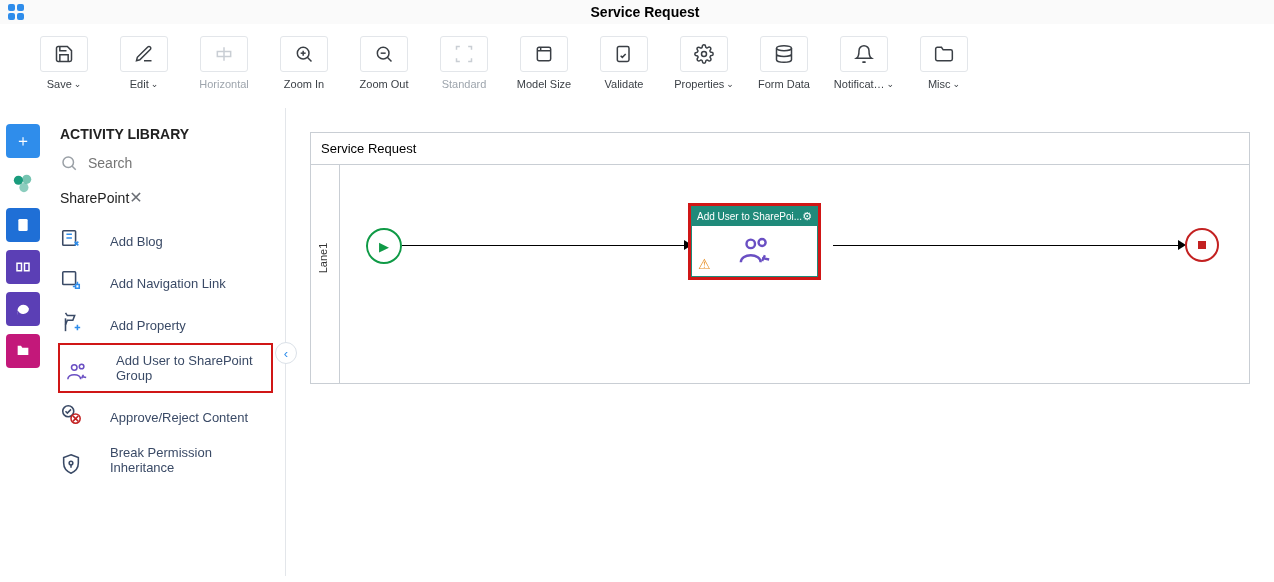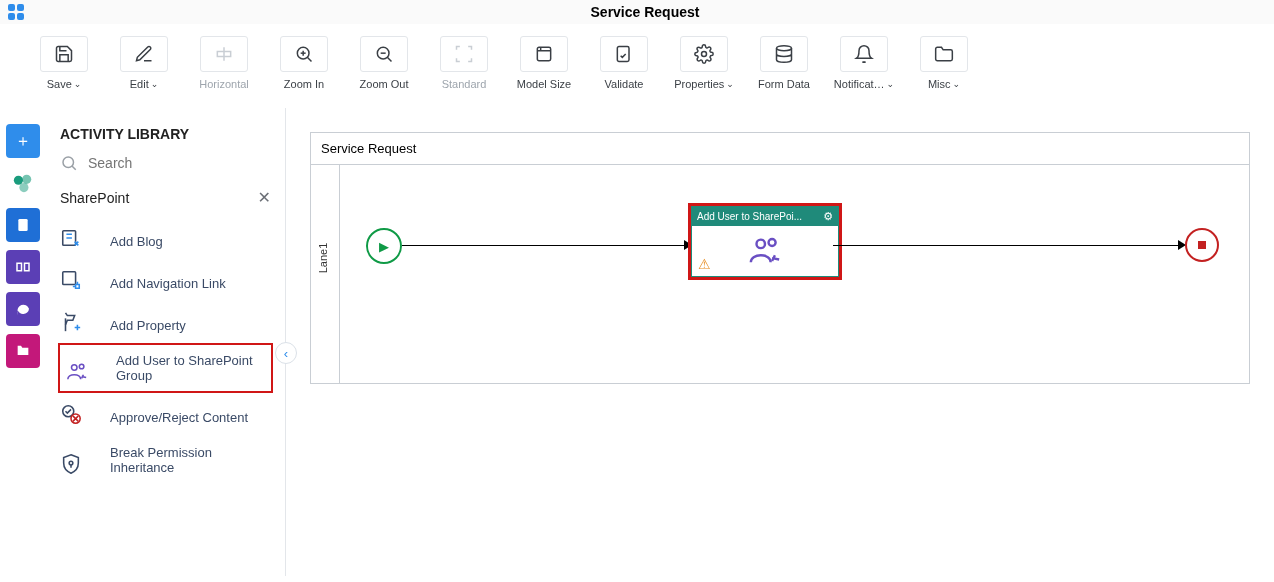--- a/index.html
+++ b/index.html
@@ -23,40 +23,40 @@
   
   .main { display: flex; height: calc(100% - 24px - 90px); }
   .left-rail { width: 46px; background: #fff; display: flex; flex-direction: column; align-items: center; gap: 8px; padding-top: 16px; position: relative; }
   .rail-ico { width: 34px; height: 34px; border-radius: 4px; display: flex; align-items: center; justify-content: center; font-size: 16px; color: #fff; }
 
   .sidebar { width: 240px; border-right: 1px solid #e3e6ea; display: flex; flex-direction: column; position: relative; }
   .sidebar-title { padding: 18px 14px 8px 14px; font-weight: 700; font-size: 14px; color: #222; }
   .search-row { display: flex; align-items: center; padding: 4px 14px 10px 14px; color: #9aa0a6; }
   .search-row svg { width: 18px; height: 18px; }
   .search-row input { border: none; outline: none; flex: 1; margin-left: 10px; font-size: 14px; color: #a16207; }
-  .cat-row { display: flex; align-items: center; justify-content: space-between; padding: 6px 14px 10px 14px; font-size: 14px; font-weight: 400; color: #222; }
+  .cat-row { display: flex; align-items: center; justify-content: flex-start; padding: 6px 14px 10px 14px; font-size: 14px; font-weight: 400; color: #222; }
   .act-item { display: flex; align-items: flex-end; gap: 28px; padding: 10px 14px; color: #3a4a66; font-size: 13px; cursor: pointer; }
   .act-item svg { width: 22px; height: 22px; flex: none; }
   .act-item.highlight { border: 2px solid #d01616; margin: 0 12px; padding: 8px 6px; }
   .collapse-handle { position: absolute; right: -12px; top: 50%; width: 22px; height: 22px; border: 1px solid #dbe1e8; border-radius: 50%; background: #fff; display: flex; align-items: center; justify-content: center; color: #2f8deb; font-size: 13px; cursor: pointer; }
 
   
   .canvas-wrap { flex: 1; padding: 24px; background: #fff; overflow: hidden; }
   .canvas { border: 1px solid #c9ced4; background: #fff; height: 252px; position: relative; }
   .canvas-title { padding: 8px 10px; font-size: 13px; color: #000; border-bottom: 1px solid #c9ced4; }
   .lane-label { position: absolute; left: 6px; top: 50%; transform: rotate(-90deg) translateX(-50%); transform-origin: left top; font-size: 11px; color: #333; }
   .lane-divider { position: absolute; left: 28px; top: 32px; bottom: 0; border-left: 1px solid #c9ced4; }
 
   .start-node { position: absolute; left: 55px; top: 95px; width: 36px; height: 36px; border: 2px solid #0f9a46; border-radius: 50%; display: flex; align-items: center; justify-content: center; color: #0f9a46; font-size: 13px; }
   .end-node { position: absolute; right: 30px; top: 95px; width: 34px; height: 34px; border: 2px solid #c32121; border-radius: 50%; display: flex; align-items: center; justify-content: center; }
   .end-node span { width: 8px; height: 8px; background: #c32121; }
   .conn { position: absolute; top: 112px; height: 1px; background: #000; }
   .arrow { position: absolute; top: 107px; width: 0; height: 0; border-top: 5px solid transparent; border-bottom: 5px solid transparent; border-left: 8px solid #000; }
 
-  .act-node { position: absolute; left: 380px; top: 73px; width: 148px; border: 1px solid #1f8a7a; outline: 3px solid #d01616; background: #fff; }
+  .act-node { position: absolute; left: 380px; top: 73px; width: 127px; border: 1px solid #1f8a7a; outline: 3px solid #d01616; background: #fff; }
   .act-node-head { background: #1f8a7a; color: #fff; font-size: 10px; padding: 3px 5px; display: flex; align-items: center; justify-content: space-between; }
   .act-node-body { height: 50px; display: flex; align-items: center; justify-content: center; position: relative; }
   .act-warn { position: absolute; left: 6px; bottom: 4px; color: #e68a1e; font-size: 14px; }
   .gear { font-size: 11px; }
 </style>
 </head>
 <body>
 
 <div class="header">
   <div class="app-grid">

